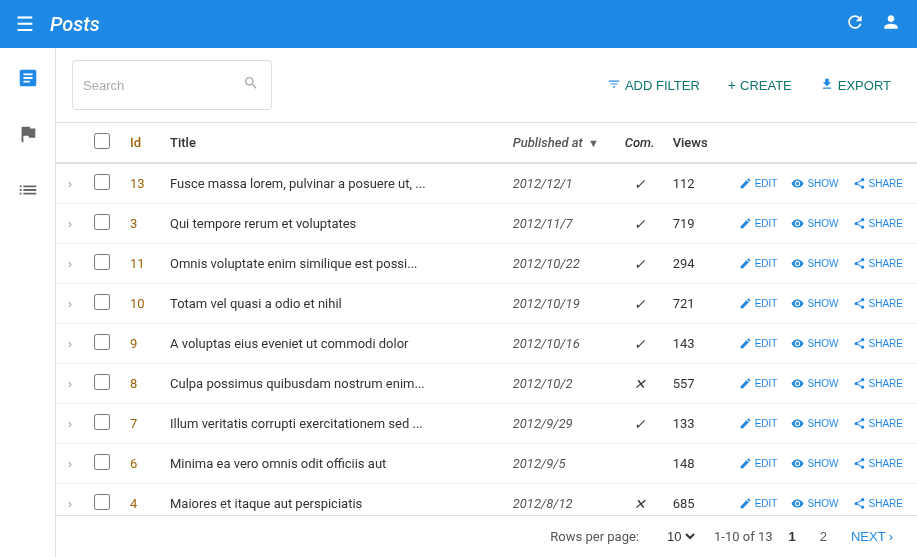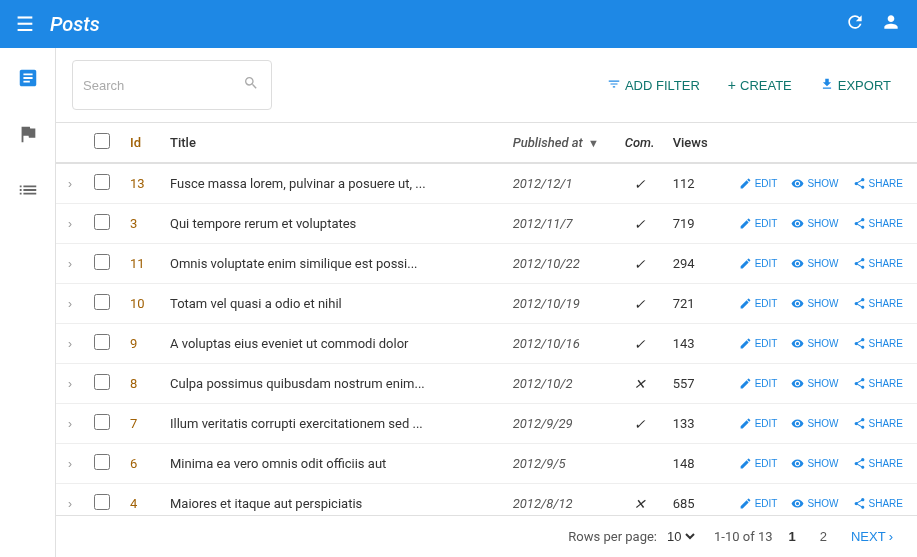--- a/index.html
+++ b/index.html
@@ -163,21 +163,21 @@
       display: flex;
       align-items: center;
       justify-content: flex-end;
       padding: 10px 16px;
       background: white;
       border-top: 1px solid #e0e0e0;
       font-size: 13px;
       color: #555;
       gap: 16px;
     }
-    .rows-per-page { display: flex; align-items: center; gap: 6px; }
+    .rows-per-page { display: flex; align-items: center; gap: 24px; }
     .rows-per-page select {
       border: none;
       font-size: 13px;
       color: #333;
       cursor: pointer;
       background: none;
       outline: none;
     }
     .pagination { display: flex; align-items: center; gap: 8px; }
     .pagination-range { }

